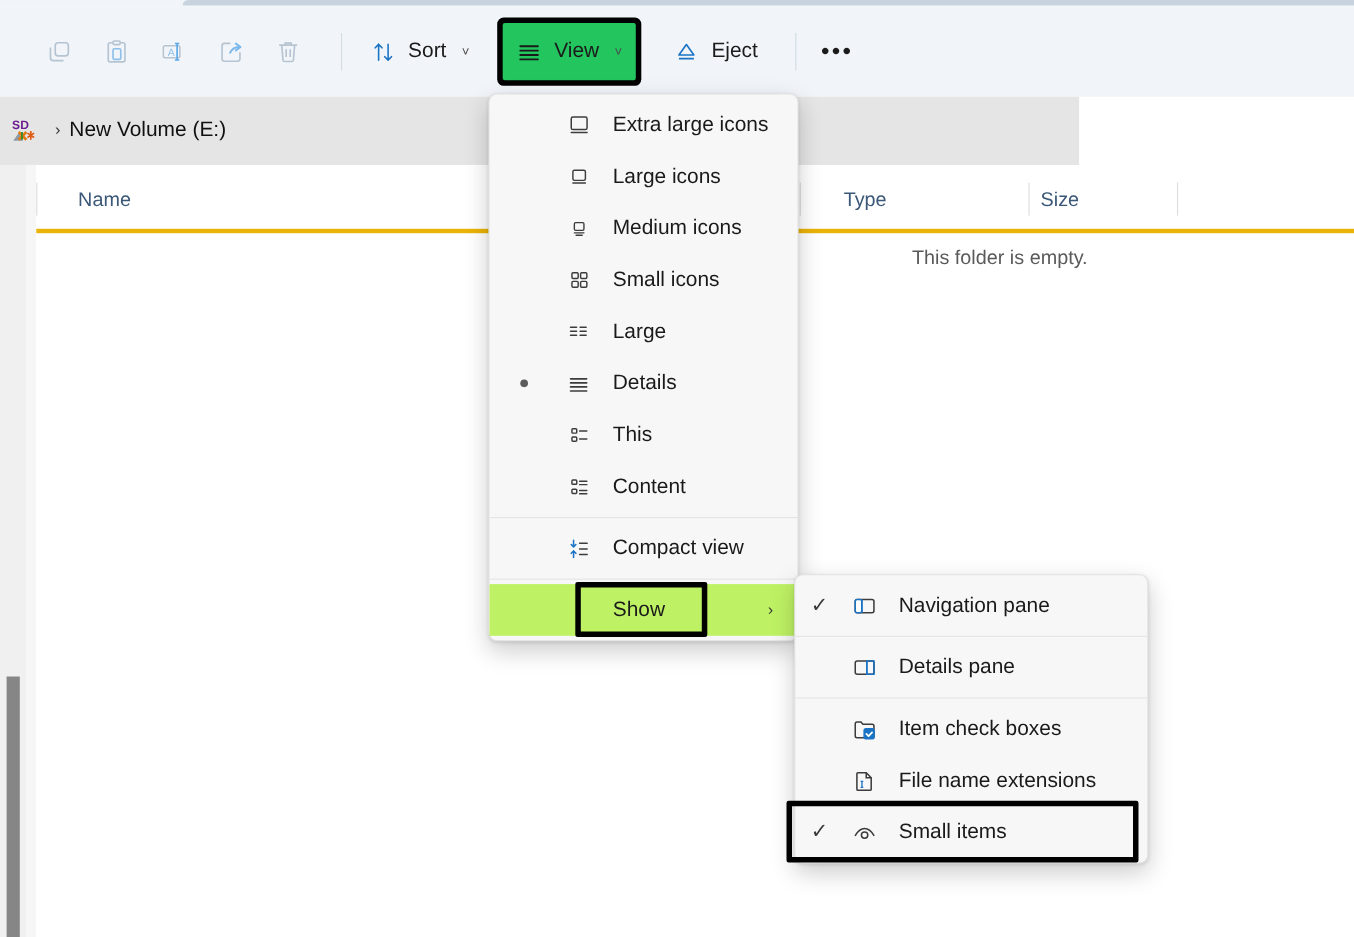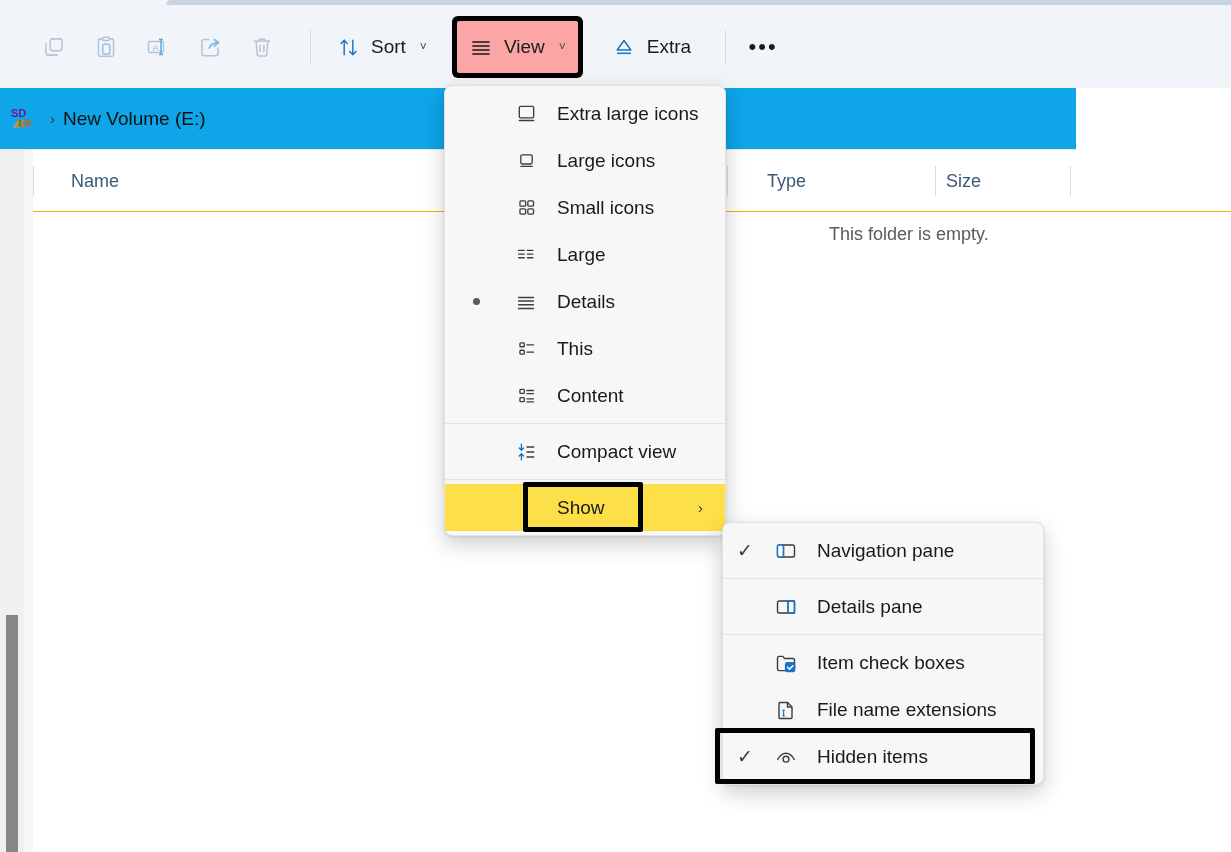--- a/index.html
+++ b/index.html
@@ -36,34 +36,34 @@
   .cb-sep {
     width: 1px; height: 34px; background: #d3dbe3; margin: 0 14px 0 22px;
   }
   .cb-btn {
     height: 52px; border-radius: 5px; padding: 0 12px;
     display: flex; align-items: center; gap: 11px;
     font-size: 19px; color: #1b1b1b; cursor: default; background: transparent;
   }
   .cb-btn .chev { font-size: 12px; color: #4a4a4a; margin-left: 3px; }
   .cb-btn.boxed {
-    background: #fca5a5;
+    background: #22c55e;
     box-shadow: 0 0 0 5px #000000;
     border-radius: 2px;
     margin-left: 18px; margin-right: 22px;
   }
   .cb-dots {
     width: 46px; height: 46px; display: flex; align-items: center;
     justify-content: center; font-size: 22px; color: #1b1b1b; letter-spacing: 2px;
   }
 
   
   .addressbar {
-    position: absolute; left: 0; top: 88px; width: 1076px; height: 62px;
-    background: #0ea5e9;
+    position: absolute; left: 0; top: 88px; width: 981px; height: 62px;
+    background: #e5e5e5;
     border-bottom: 1px solid #e6e6e6;
     display: flex; align-items: center; padding-left: 10px; text-align: right;
   }
   .bc-icon { width: 26px; height: 26px; margin-right: 6px; }
   .bc-chev { font-size: 15px; color: #333; padding: 0 8px; }
   .bc-label { font-size: 19px; color: #101010; }
 
   
   .navpane {
     position: absolute; left: 0; top: 150px; width: 24px; height: 702px;
@@ -78,21 +78,21 @@
     background: #f6f6f6;
   }
 
   
   .filelist {
     position: absolute; left: 33px; top: 150px; width: 1198px; height: 702px;
     background: #ffffff;
   }
   .col-headers {
     position: absolute; left: 0; top: 0; width: 1198px; height: 62px;
-    border-bottom: 1px solid #eab308;
+    border-bottom: 4px solid #eab308;
   }
   .col-h {
     position: absolute; top: 0; height: 62px;
     display: flex; align-items: center;
     font-size: 18px; color: #3c5878;
   }
   .col-divider {
     position: absolute; top: 16px; width: 1px; height: 30px; background: #dcdcdc;
   }
   .empty-msg {
@@ -123,21 +123,21 @@
     width: 62px; display: flex; align-items: center; justify-content: center;
     flex: 0 0 62px;
   }
   #show-menu .mi-gutter { width: 44px; flex: 0 0 44px; }
   .mi-icon {
     width: 38px; flex: 0 0 38px;
     display: flex; align-items: center; justify-content: center;
   }
   .mi-label { font-size: 19px; color: #1a1a1a; padding-left: 12px; text-align: right; }
   .mi-sub { position: absolute; right: 22px; font-size: 15px; color: #3a3a3a; }
-  .mi.highlight { background: #fde047; }
+  .mi.highlight { background: #bef264; }
   .mi-boxed-inner {
     position: absolute; border: 5px solid #000; border-radius: 2px;
     pointer-events: none;
   }
   .menu-sep { height: 1px; background: #e4e4e4; margin: 4px 0; }
   .radio-dot {
     width: 7px; height: 7px; border-radius: 50%; background: #5b5b5b;
   }
   .check { font-size: 19px; color: #3a3a3a; line-height: 1; }
 
@@ -229,21 +229,21 @@
         <span class="chev">˅</span>
       </div>
 
       <div class="cb-btn">
         <span>
           <svg width="24" height="24" viewBox="0 0 24 24" fill="none" stroke="#1a73c4" stroke-width="1.5" stroke-linejoin="round">
             <path d="M12 5.5 5.2 15h13.6z"></path>
             <path d="M5.2 18.3h13.6"></path>
           </svg>
         </span>
-        <span>Extra</span>
+        <span>Eject</span>
       </div>
 
       <div class="cb-sep"></div>
 
       <div class="cb-dots">•••</div>
     </div>
   </div>
 
   <div class="addressbar">
     <span class="bc-icon">
@@ -294,20 +294,30 @@
       <div class="mi-gutter"></div>
       <div class="mi-icon">
         <svg width="21" height="21" viewBox="0 0 24 24" fill="none" stroke="#3c3c3c" stroke-width="1.5">
           <rect x="5.5" y="5.5" width="13" height="10.5" rx="1.6"></rect>
           <path d="M5.5 18.8h13" stroke-linecap="round"></path>
         </svg>
       </div>
       <div class="mi-label">Large icons</div>
     </div>
 
+    <div class="mi">
+      <div class="mi-gutter"></div>
+      <div class="mi-icon">
+        <svg width="19" height="19" viewBox="0 0 24 24" fill="none" stroke="#3c3c3c" stroke-width="1.6">
+          <rect x="6.5" y="5.5" width="11" height="9" rx="1.5"></rect>
+          <path d="M6.5 17.3h11M8.5 20h7" stroke-linecap="round"></path>
+        </svg>
+      </div>
+      <div class="mi-label">Medium icons</div>
+    </div>
 
     <div class="mi">
       <div class="mi-gutter"></div>
       <div class="mi-icon">
         <svg width="21" height="21" viewBox="0 0 24 24" fill="none" stroke="#3c3c3c" stroke-width="1.5">
           <rect x="4.5" y="4.5" width="6.5" height="6" rx="1.2"></rect>
           <rect x="13.5" y="4.5" width="6.5" height="6" rx="1.2"></rect>
           <rect x="4.5" y="13.5" width="6.5" height="6" rx="1.2"></rect>
           <rect x="13.5" y="13.5" width="6.5" height="6" rx="1.2"></rect>
         </svg>
@@ -453,18 +463,18 @@
     <div class="mi">
       <div class="mi-gutter">
         <span class="check">✓</span>
       </div>
       <div class="mi-icon">
         <svg width="24" height="24" viewBox="0 0 24 24" fill="none" stroke="#3c3c3c" stroke-width="1.4" stroke-linecap="round">
           <path d="M3.6 14.5c2.4-4.2 5.3-6.3 8.4-6.3s6 2.1 8.4 6.3"></path>
           <circle cx="12" cy="14.2" r="2.9"></circle>
         </svg>
       </div>
-      <div class="mi-label">Hidden items</div>
+      <div class="mi-label">Small items</div>
       <div class="mi-boxed-inner" style="left:-8px; top:-5px; width:320px; height:56px;"></div>
     </div>
   </div>
 
 </div>
 
 </body></html>

